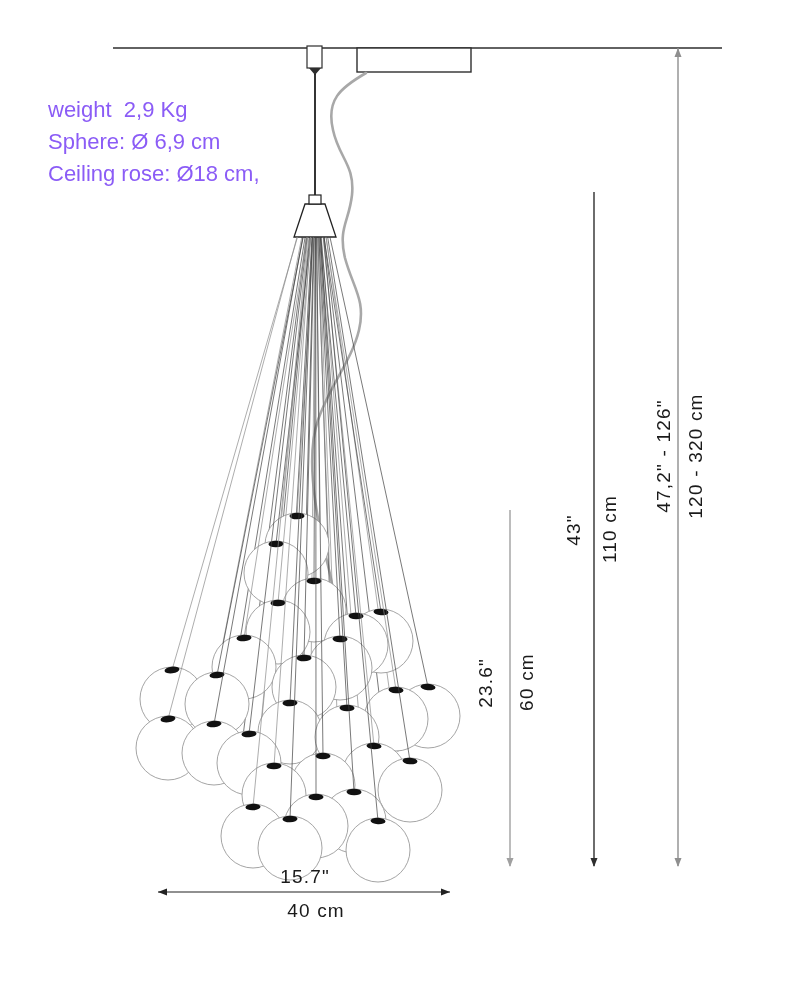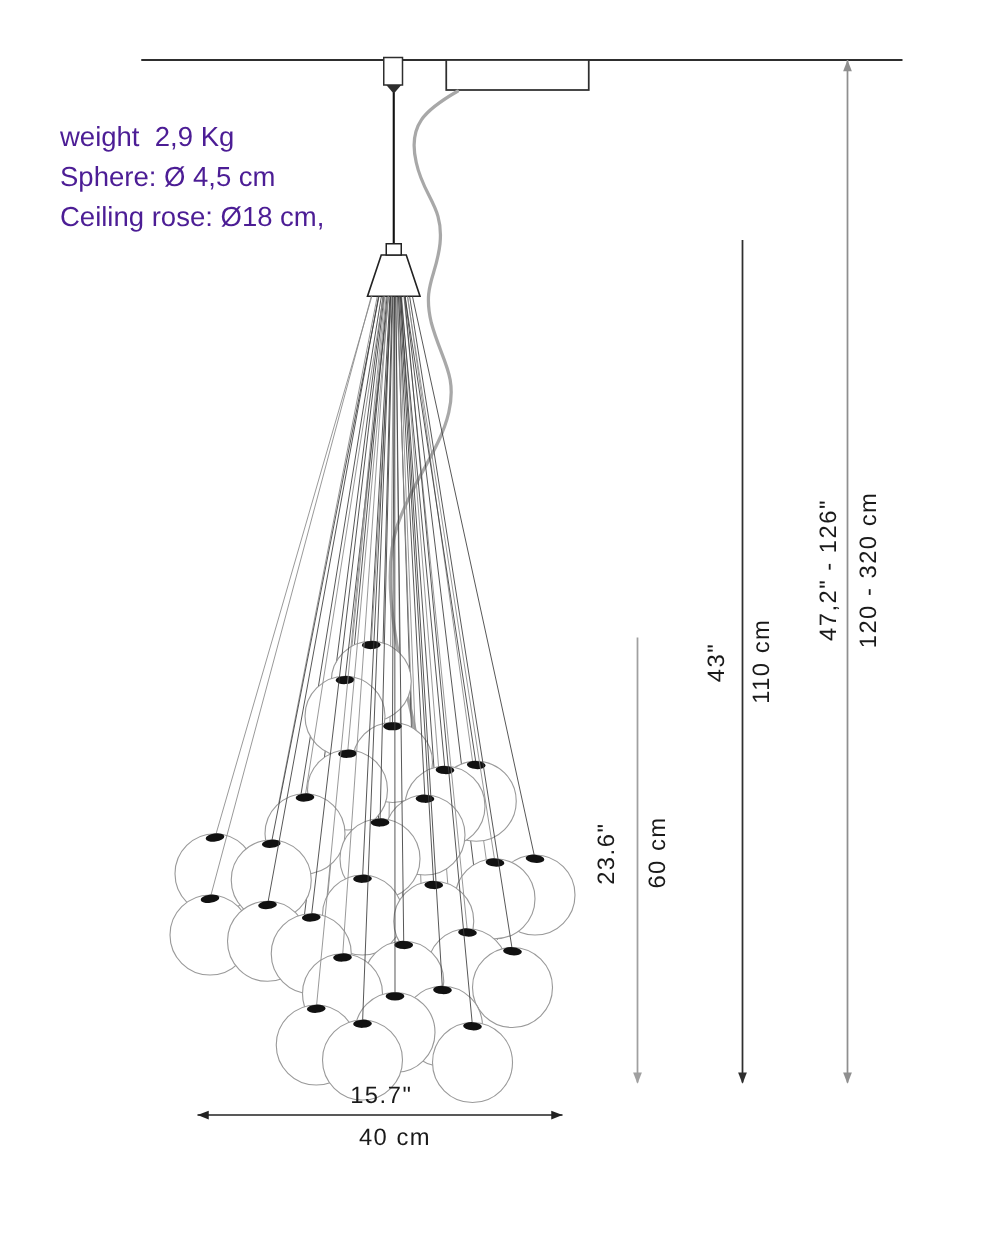--- a/index.html
+++ b/index.html
@@ -8,21 +8,21 @@
     width:790px;height:998px;
     background:#ffffff;
     font-family:"Liberation Sans", sans-serif;
     color:#1a1a1a;
     overflow:hidden;
   }
   #drawing-svg{position:absolute;left:0;top:0;}
   .spec-block{
     position:absolute;left:48px;top:94px;
     font-size:22px;line-height:32px;
-    color:#4c1d95;
+    color:#8b5cf6;
   }
   .spec-line{white-space:pre;}
   .vlabel{
     position:absolute;
     transform:translate(-50%,-50%) rotate(-90deg);
     white-space:nowrap;
     font-size:19px;
     letter-spacing:1.2px;
     color:#1a1a1a;
   }
@@ -153,21 +153,21 @@
       <line x1="678" y1="48" x2="678" y2="866" stroke="#8f8f8f" stroke-width="1.4"></line>
       <polygon points="674.5,858 681.5,858 678,867" fill="#8f8f8f"></polygon>
       <polygon points="674.5,57 681.5,57 678,48" fill="#8f8f8f"></polygon>
       <line x1="158" y1="892" x2="450" y2="892" stroke="#222222" stroke-width="1.2"></line>
       <polygon points="167,888.5 167,895.5 158,892" fill="#222222"></polygon>
       <polygon points="441,888.5 441,895.5 450,892" fill="#222222"></polygon>
     </svg>
 
   <div class="spec-block">
     <div class="spec-line">weight  2,9 Kg</div>
-    <div class="spec-line">Sphere: Ø 4,5 cm</div>
+    <div class="spec-line">Sphere: Ø 6,9 cm</div>
     <div class="spec-line">Ceiling rose: Ø18 cm,</div>
   </div>
 
   <div class="vlabel" style="left:486px;top:683px;">23.6"</div>
   <div class="vlabel" style="left:527px;top:682px;">60 cm</div>
 
   <div class="vlabel" style="left:574px;top:530px;">43"</div>
   <div class="vlabel" style="left:610px;top:529px;">110 cm</div>
 
   <div class="vlabel" style="left:664px;top:456px;">47,2" - 126"</div>

